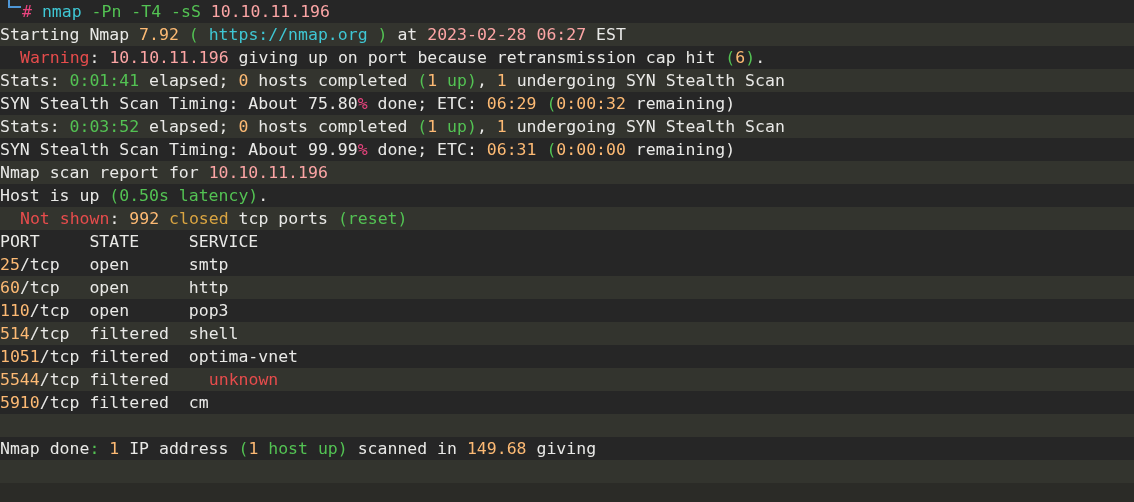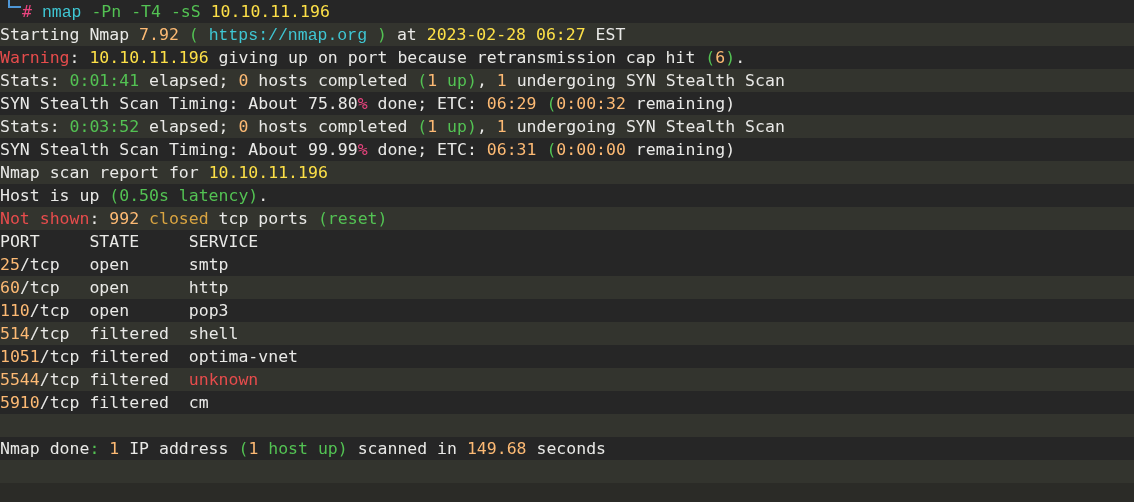--- a/index.html
+++ b/index.html
@@ -18,24 +18,24 @@
     white-space:pre;
     width:1134px;
     overflow:hidden;
   }
   .row.odd{background:#262626;}
   .row.even{background:#33342e;}
 
   
   .c-white   {color:#e9e9e7;}
   .c-green   {color:#53c253;text-align:center;}
-  .c-lgreen  {color:#fde047;}
+  .c-lgreen  {color:#fca5a5;}
   .c-purple  {color:#fdba74;}
-  .c-cyan    {color:#3fc7d4;font-family:Liberation Mono, monospace;}
-  .c-red     {color:#e74c4c;}
+  .c-cyan    {color:#3fc7d4;}
+  .c-red     {color:#e74c4c;padding-left:20px;}
   .c-magenta {color:#e8447e;}
   .c-gold    {color:#d9a441;}
 
   
   .prompt-line{position:relative;}
   .pbox{
     display:inline-block;position:relative;
     width:22px;height:23px;vertical-align:top;
   }
   .pbox .vline{
@@ -77,17 +77,17 @@
       <div class="row even"><span class="c-purple">60</span><span class="c-white">/tcp   </span><span class="c-white">open      </span><span class="c-white">http</span></div>
       <div class="row odd"><span class="c-purple">110</span><span class="c-white">/tcp  </span><span class="c-white">open      </span><span class="c-white">pop3</span></div>
       <div class="row even"><span class="c-purple">514</span><span class="c-white">/tcp  </span><span class="c-white">filtered  </span><span class="c-white">shell</span></div>
       <div class="row odd"><span class="c-purple">1051</span><span class="c-white">/tcp </span><span class="c-white">filtered  </span><span class="c-white">optima-vnet</span></div>
       <div class="row even"><span class="c-purple">5544</span><span class="c-white">/tcp </span><span class="c-white">filtered  </span><span class="c-red">unknown</span></div>
       <div class="row odd"><span class="c-purple">5910</span><span class="c-white">/tcp </span><span class="c-white">filtered  </span><span class="c-white">cm</span></div>
     </div>
 
   <div class="row even" id="blank-row"> </div>
 
-  <div class="row odd" id="done-row"><span class="c-white">Nmap done</span><span class="c-green">: </span><span class="c-purple">1</span><span class="c-white"> IP address </span><span class="c-green">(</span><span class="c-purple">1</span><span class="c-green"> host up)</span><span class="c-white"> scanned in </span><span class="c-purple">149.68</span><span class="c-white"> seconds</span></div>
+  <div class="row odd" id="done-row"><span class="c-white">Nmap done</span><span class="c-green">: </span><span class="c-purple">1</span><span class="c-white"> IP address </span><span class="c-green">(</span><span class="c-purple">1</span><span class="c-green"> host up)</span><span class="c-white"> scanned in </span><span class="c-purple">149.68</span><span class="c-white"> giving</span></div>
 
   <div class="row even" id="tail-row"> </div>
 
 </div>
 
 </body></html>

